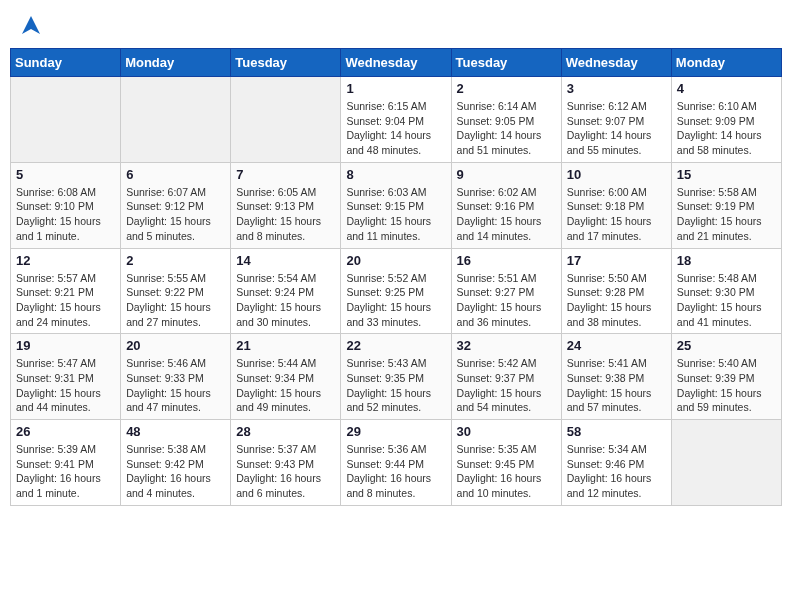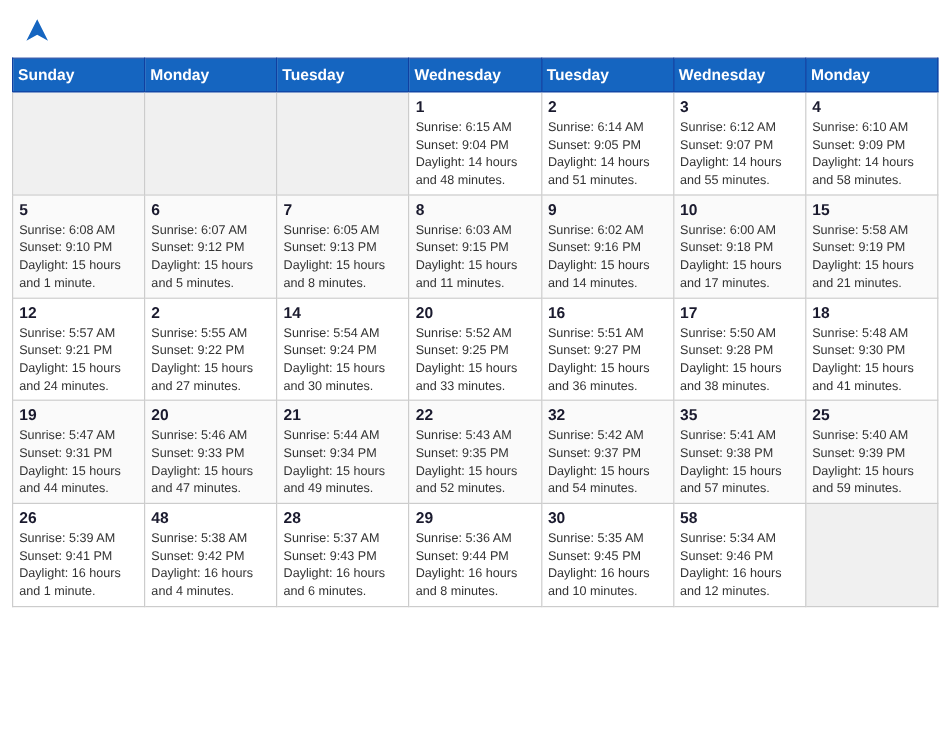--- a/index.html
+++ b/index.html
@@ -217,21 +217,21 @@
         </td>
         <td>
           <span class="day-num">22</span>
           <div class="day-info">Sunrise: 5:43 AM<br>Sunset: 9:35 PM<br>Daylight: 15 hours and 52 minutes.</div>
         </td>
         <td>
           <span class="day-num">32</span>
           <div class="day-info">Sunrise: 5:42 AM<br>Sunset: 9:37 PM<br>Daylight: 15 hours and 54 minutes.</div>
         </td>
         <td>
-          <span class="day-num">35</span>
+          <span class="day-num">24</span>
           <div class="day-info">Sunrise: 5:41 AM<br>Sunset: 9:38 PM<br>Daylight: 15 hours and 57 minutes.</div>
         </td>
         <td>
           <span class="day-num">25</span>
           <div class="day-info">Sunrise: 5:40 AM<br>Sunset: 9:39 PM<br>Daylight: 15 hours and 59 minutes.</div>
         </td>
       </tr>
       <tr>
         <td>
           <span class="day-num">26</span>

